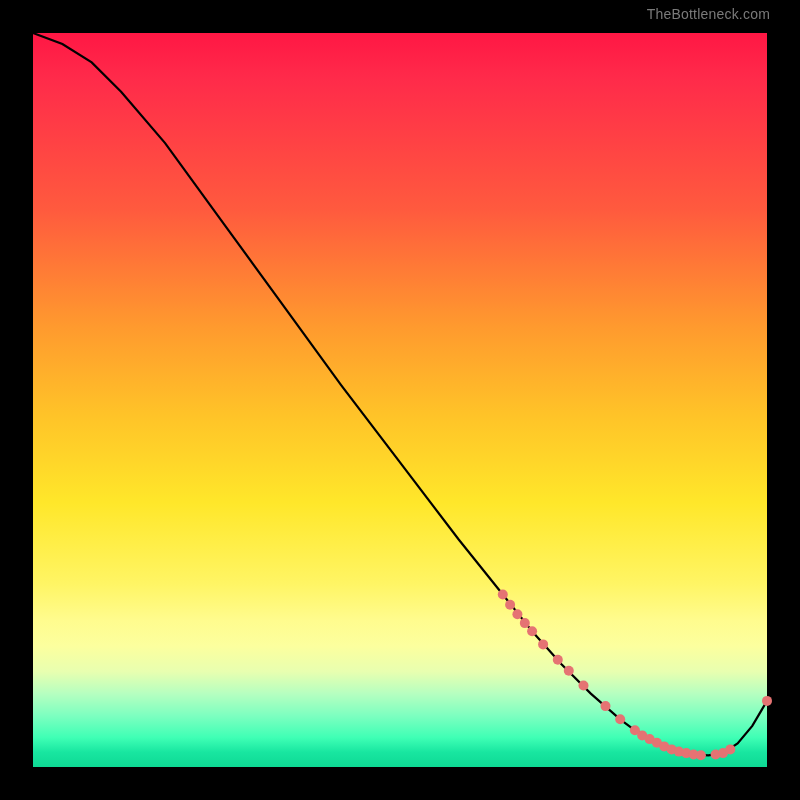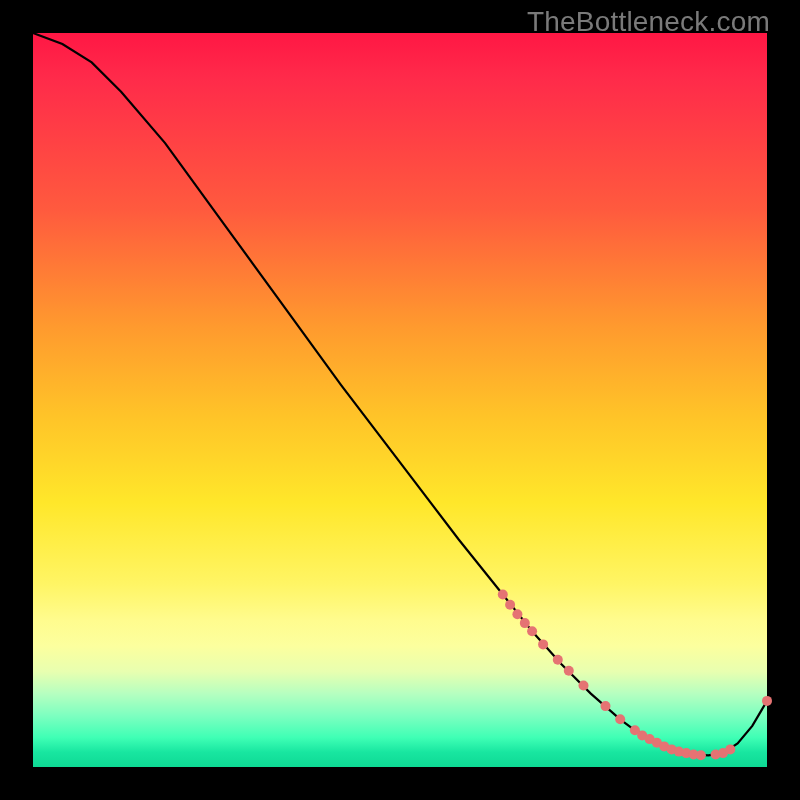--- a/index.html
+++ b/index.html
@@ -48,21 +48,21 @@
     top: 0;
     width: 734px;
     height: 734px;
     overflow: visible;
   }
   .watermark {
     position: absolute;
     top: 6px;
     right: 30px;
     color: #7a7a7a;
-    font-size: 28px;
+    font-size: 14px;
     letter-spacing: 0.2px;
     font-weight: 400;
     user-select: none;
   }
 </style>
 </head>
 <body>
 
 <div class="stage">
   <div class="watermark">TheBottleneck.com</div>

